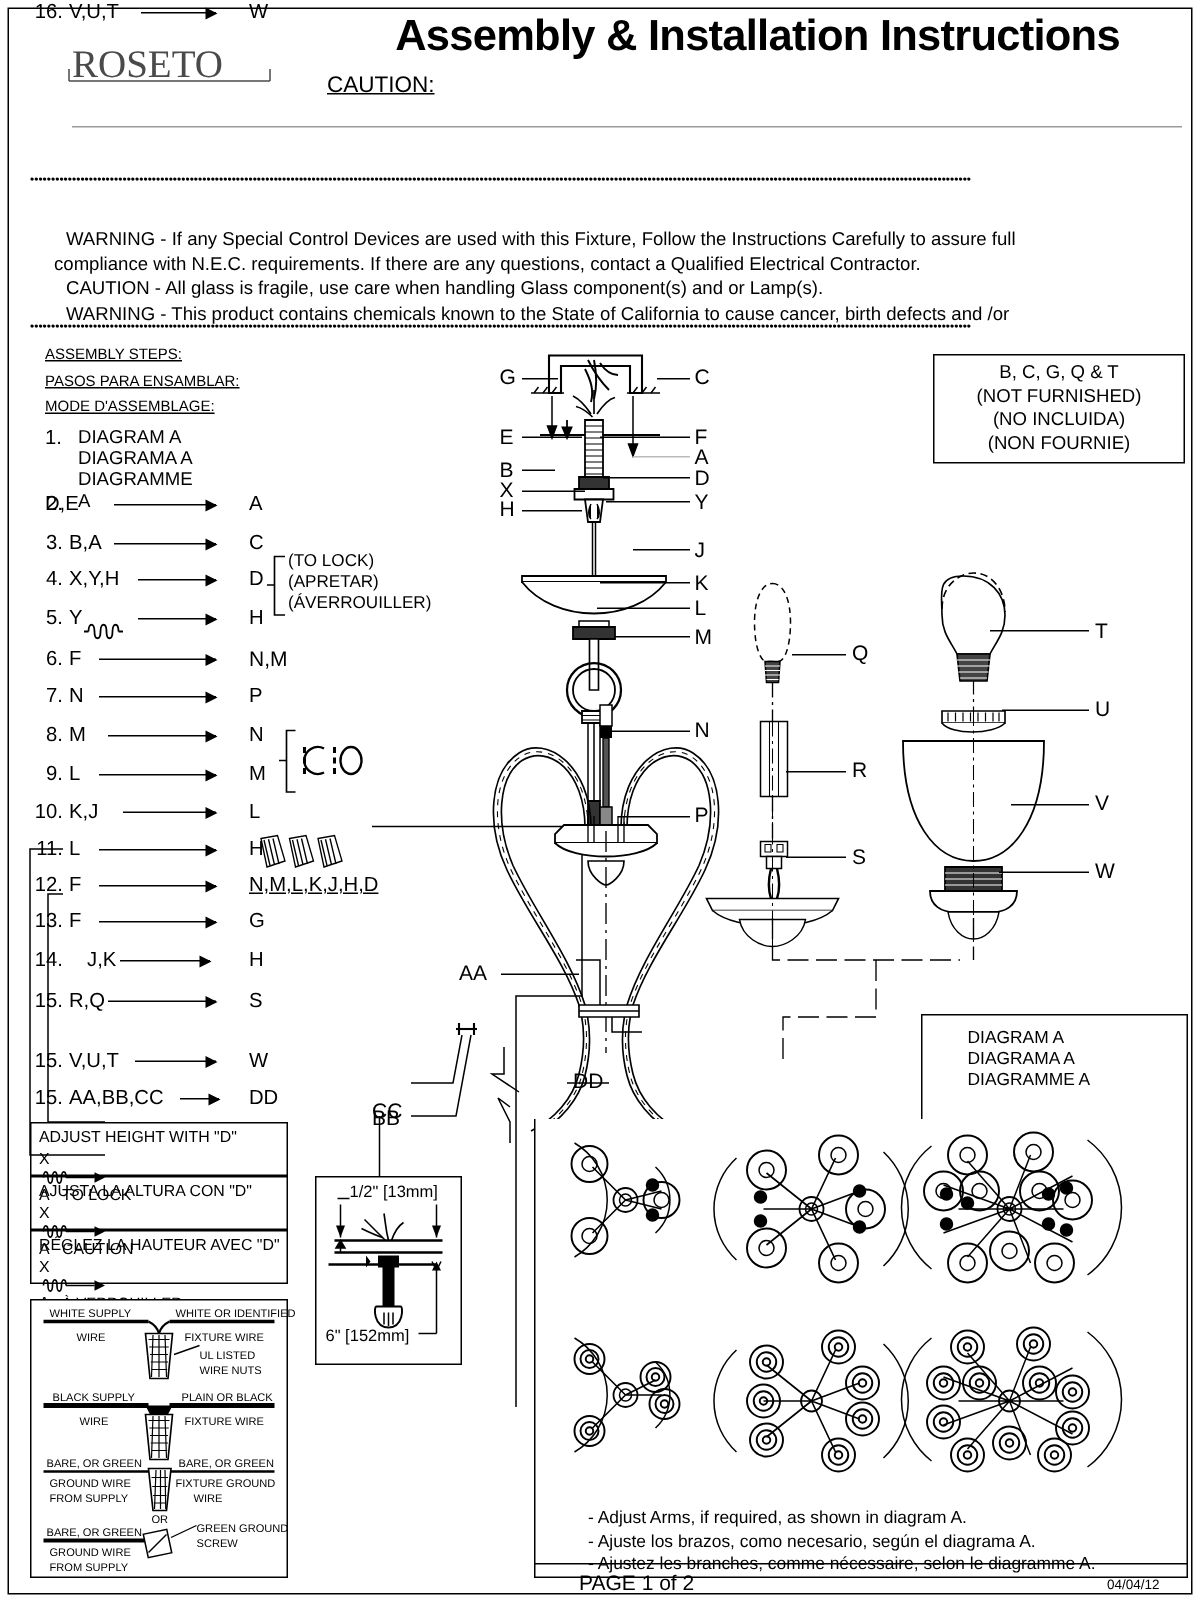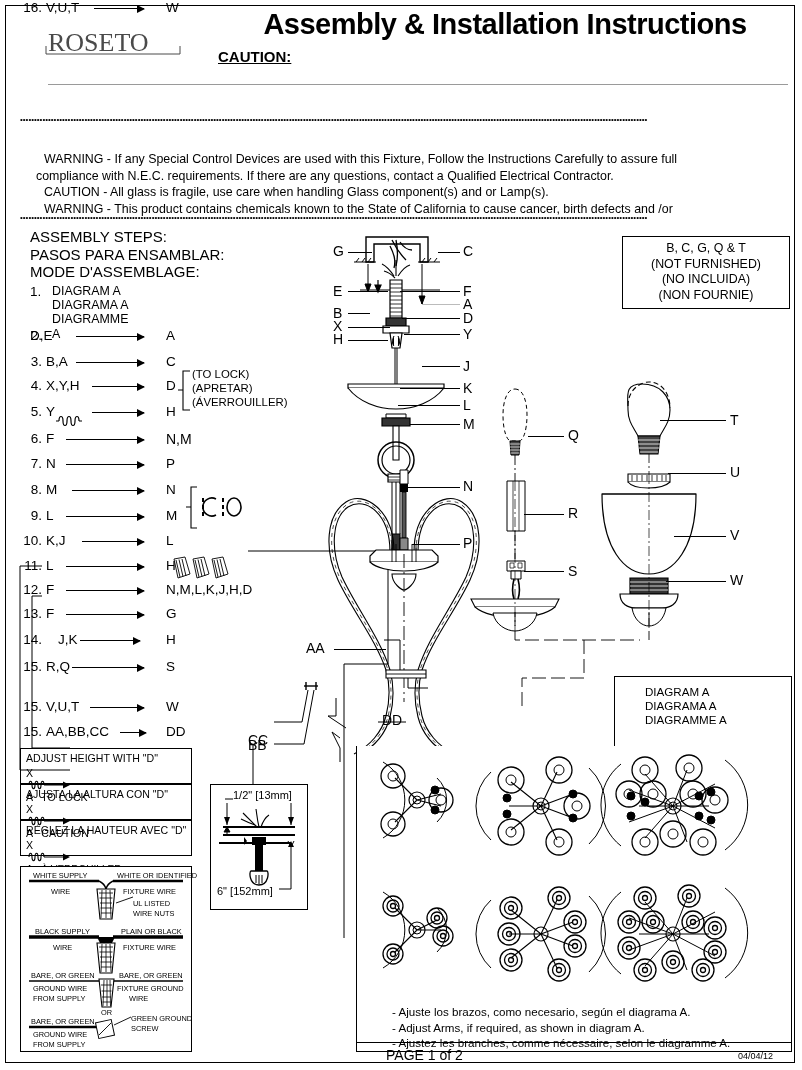--- a/index.html
+++ b/index.html
@@ -2,28 +2,28 @@
 <html><head>
 <meta charset="utf-8">
 <style>
   html,body{margin:0;padding:0;background:#fff;}
   body{font-family:"Liberation Sans",sans-serif;color:#000;}
   #page{position:relative;width:802px;height:1070px;background:#fff;overflow:hidden;}
   .abs{position:absolute;}
   .border-outer{position:absolute;left:5px;top:5px;width:790px;height:1058px;border:1.5px solid #000;box-sizing:border-box;}
   .logo{position:absolute;left:48px;top:28px;font-family:"Liberation Serif",serif;font-size:26px;letter-spacing:0px;color:#4a4a4a;font-weight:400;}
   .title{position:absolute;left:210px;top:8px;width:590px;text-align:center;font-size:29px;font-weight:bold;font-family:"Liberation Sans",sans-serif;letter-spacing:-0.5px;}
-  .caution-label{position:absolute;left:218px;top:48px;font-size:15px;font-weight:bold;text-decoration:underline;}
+  .caution-label{position:absolute;left:218px;top:48px;font-size:15px;font-weight:normal;text-decoration:underline;}
   .caution-text{position:absolute;left:330px;top:47px;width:460px;font-size:14.5px;line-height:15px;}
   .hrule{position:absolute;left:48px;top:84px;width:740px;height:1px;background:#9a9a9a;}
   .dotline{position:absolute;left:20px;width:762px;height:3px;overflow:hidden;font-size:8px;line-height:3px;letter-spacing:0px;color:#000;white-space:nowrap;}
   .warnblock{position:absolute;left:36px;top:128px;width:748px;font-size:12.4px;line-height:16.6px;margin-top:23px;}
   .warnblock div{white-space:nowrap;}
   .indent{padding-left:8px;}
-  .stephdr{font-size:15px;line-height:17.5px;}
+  .stephdr{font-size:10px;line-height:17.5px;text-decoration:underline;}
   .arrow{position:absolute;height:1px;background:#000;top:8px;}
   .arrow:after{content:"";position:absolute;right:-1px;top:-3.5px;border-left:8px solid #000;border-top:4px solid transparent;border-bottom:4px solid transparent;}
   .notefurn{position:absolute;left:622px;top:236px;width:166px;border:1px solid #000;text-align:center;font-size:12.4px;line-height:15.6px;padding:4px 0 5px 0;}
 
   .adjbox{position:absolute;border:1px solid #000;box-sizing:border-box;font-size:10.6px;}
   .adjbox .l1{position:absolute;left:5px;top:3px;white-space:nowrap;}
   .adjbox .l2{position:absolute;left:5px;top:18px;white-space:nowrap;}
 
   .wirebox{position:absolute;left:20px;top:866px;width:172px;height:186px;border:1px solid #000;box-sizing:border-box;background:#fff;}
   .wirebox .t{position:absolute;font-size:7.4px;font-family:"Liberation Sans",sans-serif;white-space:nowrap;letter-spacing:0px;}
@@ -140,21 +140,21 @@
       <div class="abs" style="left: 14px; top: 558px;">
         <span class="abs" style="left: 2px; top: 0px; width: 26px; text-align: right; font-size: 13.5px;">11.</span>
         <span class="abs" style="left: 32px; top: 0px; font-size: 13.5px; white-space: nowrap;">L</span>
         <span class="arrow" style="left: 52px; width: 78px;"></span>
         <span class="abs" style="left: 152px; top: 0px; font-size: 13.5px; white-space: nowrap;">H</span>
       </div>
       <div class="abs" style="left: 14px; top: 582px;">
         <span class="abs" style="left: 2px; top: 0px; width: 26px; text-align: right; font-size: 13.5px;">12.</span>
         <span class="abs" style="left: 32px; top: 0px; font-size: 13.5px; white-space: nowrap;">F</span>
         <span class="arrow" style="left: 52px; width: 78px;"></span>
-        <span class="abs" style="left: 152px; top: 0px; font-size: 13.5px; white-space: nowrap;">N,M,L,K,J,H,D</span>
+        <span class="abs" style="left: 152px; top: 0px; font-size: 13.5px; white-space: nowrap; text-decoration: underline;">N,M,L,K,J,H,D</span>
       </div>
       <div class="abs" style="left: 14px; top: 606px;">
         <span class="abs" style="left: 2px; top: 0px; width: 26px; text-align: right; font-size: 13.5px;">13.</span>
         <span class="abs" style="left: 32px; top: 0px; font-size: 13.5px; white-space: nowrap;">F</span>
         <span class="arrow" style="left: 52px; width: 78px;"></span>
         <span class="abs" style="left: 152px; top: 0px; font-size: 13.5px; white-space: nowrap;">G</span>
       </div>
       <div class="abs" style="left: 14px; top: 632px;">
         <span class="abs" style="left: 2px; top: 0px; width: 26px; text-align: right; font-size: 13.5px;">14.</span>
         <span class="abs" style="left: 44px; top: 0px; font-size: 13.5px; white-space: nowrap;">J,K</span>
@@ -767,21 +767,21 @@
             <circle cx="88" cy="92" r="2.5"></circle>
           <circle cx="100" cy="74" r="11"></circle>
             <circle cx="100" cy="74" r="6.5"></circle>
             <circle cx="100" cy="74" r="2.5"></circle>
         </g>
       </g>
     </svg>
   </div>
 
   <div class="notes">
+    <div>- Adjust Arms, if required, as shown in diagram A.</div>
     <div>- Ajuste los brazos, como necesario, según el diagrama A.</div>
-    <div>- Adjust Arms, if required, as shown in diagram A.</div>
     <div>- Ajustez les branches, comme nécessaire, selon le diagramme A.</div>
   </div>
 
   <div class="footrule"></div>
   <div class="pagefoot">PAGE 1 of 2</div>
   <div class="datefoot">04/04/12</div>
 </div>
 
 </body></html>

